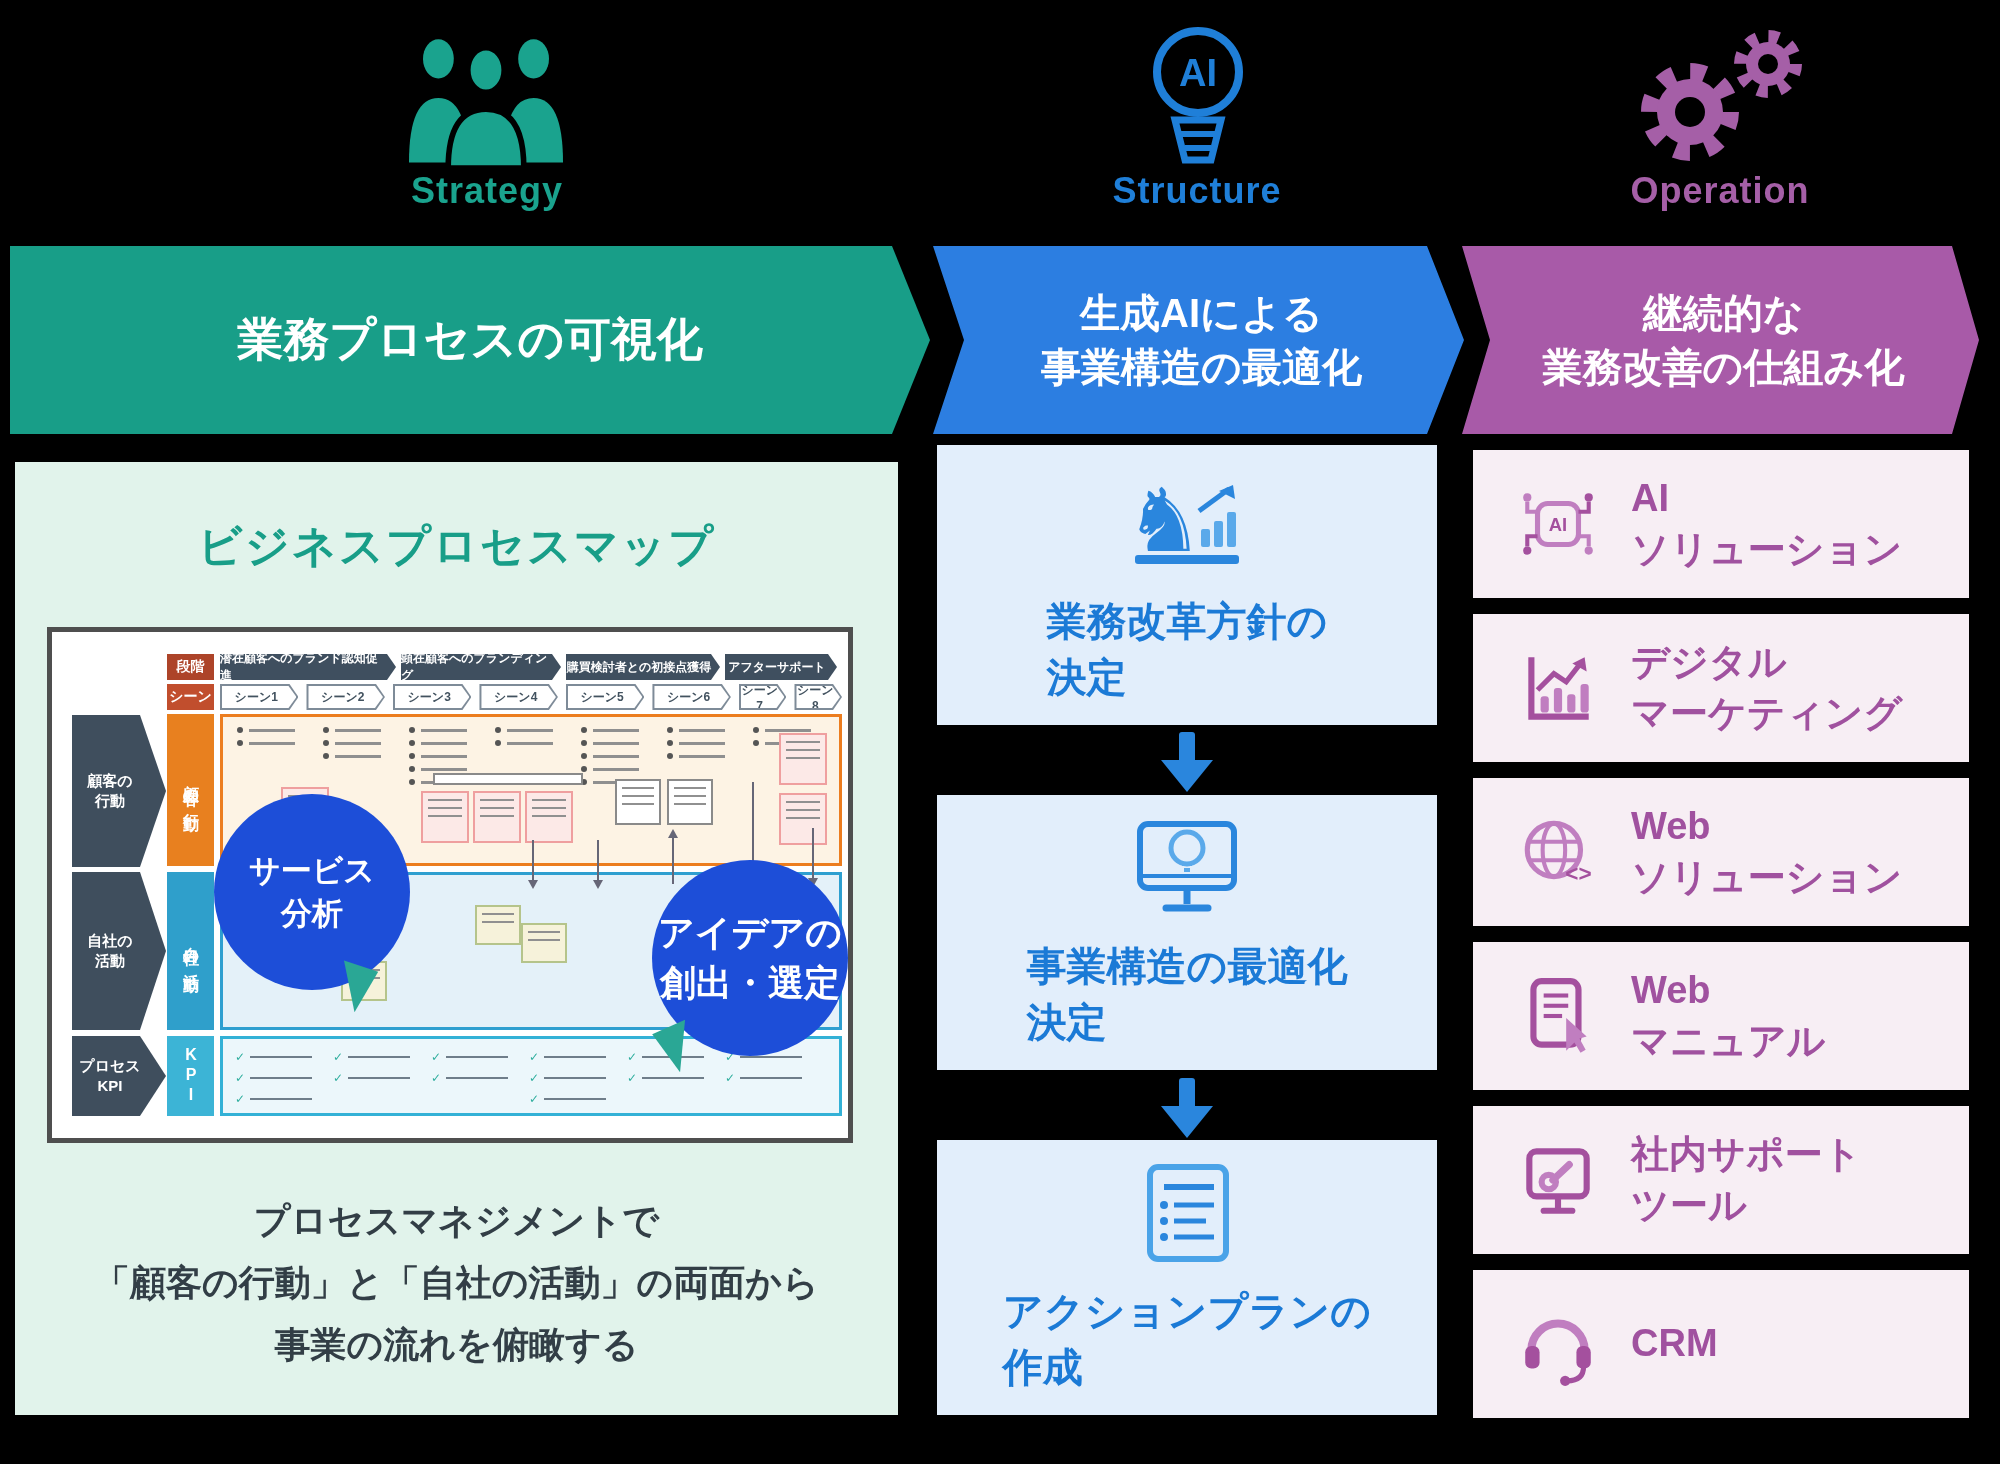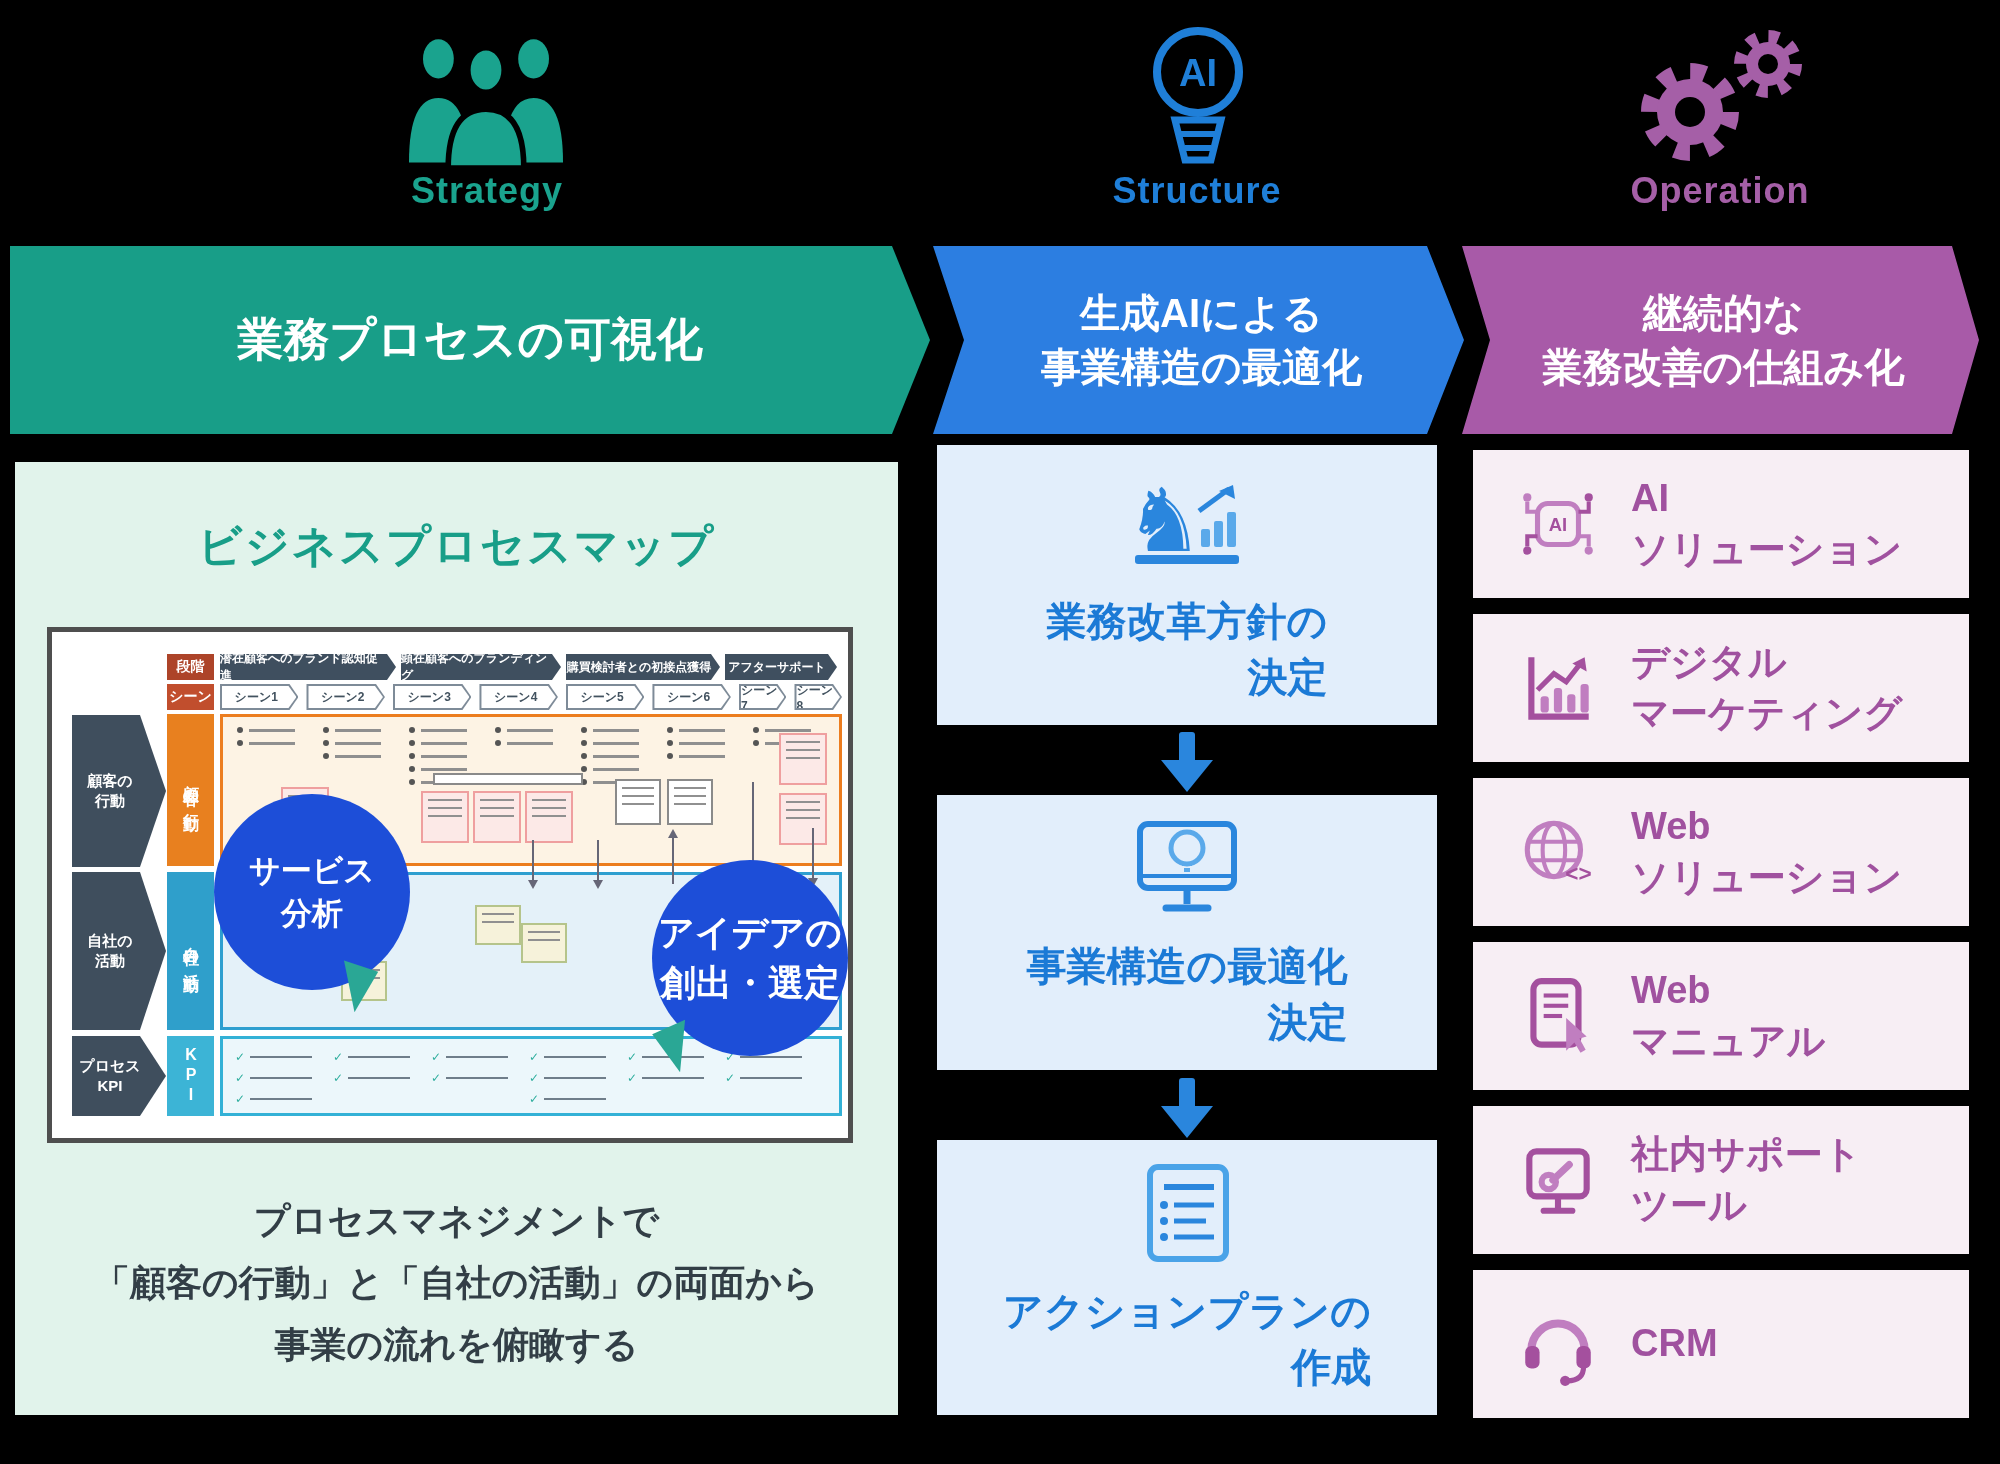--- a/index.html
+++ b/index.html
@@ -52,21 +52,21 @@
   .bb-comp{top:240px;height:158px;background:#2f9fcb;}
   .bb-kpi{top:404px;height:80px;background:#3cb4d6;}
   .vtext{writing-mode:vertical-rl;text-orientation:upright;font-size:16px;letter-spacing:3px;}
 
   .stage-row{position:absolute;left:168px;top:22px;width:622px;height:26px;display:flex;gap:5px;}
   .stage{background:#3f4f5f;color:#fff;font-size:12px;font-weight:bold;display:flex;
          align-items:center;justify-content:center;padding-right:8px;
          clip-path:polygon(0 0,calc(100% - 9px) 0,100% 50%,calc(100% - 9px) 100%,0 100%);}
   .st1{width:176px;}.st2{width:160px;}.st3{width:154px;}.st4{width:112px;}
 
-  .scene-row{position:absolute;left:168px;top:52px;width:622px;height:26px;display:flex;gap:8px;}
+  .scene-row{position:absolute;left:168px;top:52px;width:622px;height:26px;display:flex;gap:8px;text-align:center;}
   .scene{position:relative;background:#7e8b98;
          clip-path:polygon(0 0,calc(100% - 9px) 0,100% 50%,calc(100% - 9px) 100%,0 100%);}
   .scene-in{position:absolute;inset:2px;background:#fff;color:#42525f;font-size:12px;
             font-weight:bold;display:flex;align-items:center;justify-content:center;
             clip-path:polygon(0 0,calc(100% - 8px) 0,100% 50%,calc(100% - 8px) 100%,0 100%);
             padding-right:6px;}
   .sc-big{flex:1.65;}.sc-small{flex:1;}
 
   .sect{position:absolute;left:168px;width:622px;overflow:hidden;}
   .sect-cust{top:82px;height:152px;background:#fdf3e4;border:3px solid #ec7d1f;}
@@ -109,21 +109,21 @@
 
   .bpm-caption{position:absolute;top:728px;left:0;width:100%;text-align:center;
                color:#323e46;font-size:36px;font-weight:bold;line-height:1.72;}
 
   
   .step-box{position:absolute;left:937px;width:500px;background:#e2eefb;display:flex;
             flex-direction:column;justify-content:center;align-items:center;gap:18px;}
   .step1{top:445px;height:280px;}
   .step2{top:795px;height:275px;}
   .step3{top:1140px;height:275px;}
-  .step-text{color:#1b7ad6;font-size:40px;font-weight:bold;text-align:right;line-height:1.4;}
+  .step-text{color:#1b7ad6;font-size:40px;font-weight:bold;text-align:left;line-height:1.4;}
   .down-arrow{position:absolute;left:1159px;width:56px;height:62px;}
   .da1{top:732px;}.da2{top:1078px;}
 
   
   .op-box{position:absolute;left:1473px;width:496px;height:148px;background:#f7eef4;
           display:flex;align-items:center;padding-left:42px;gap:30px;}
   .op1{top:450px;}.op2{top:614px;}.op3{top:778px;}.op4{top:942px;}.op5{top:1106px;}.op6{top:1270px;}
   .op-text{color:#a0519f;font-size:38px;font-weight:bold;line-height:1.35;}
 </style>
 </head>

